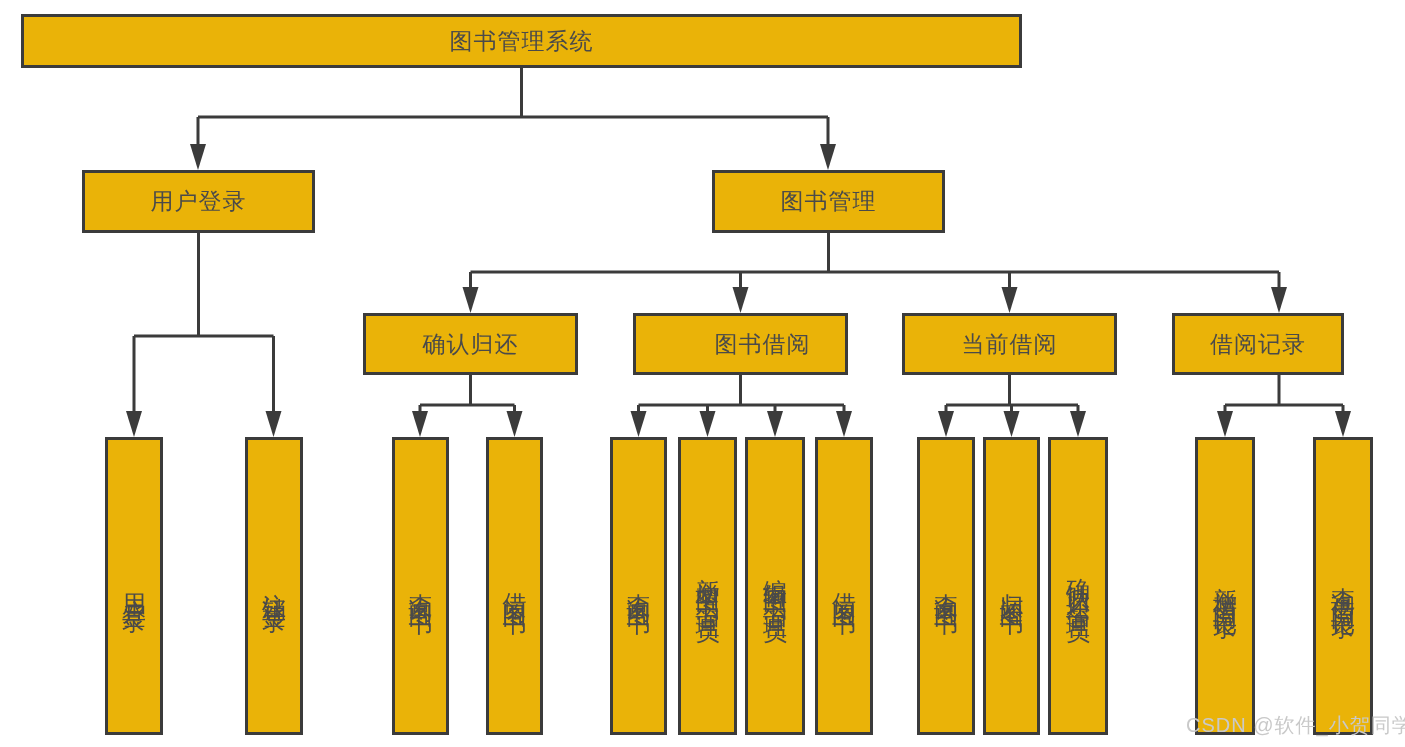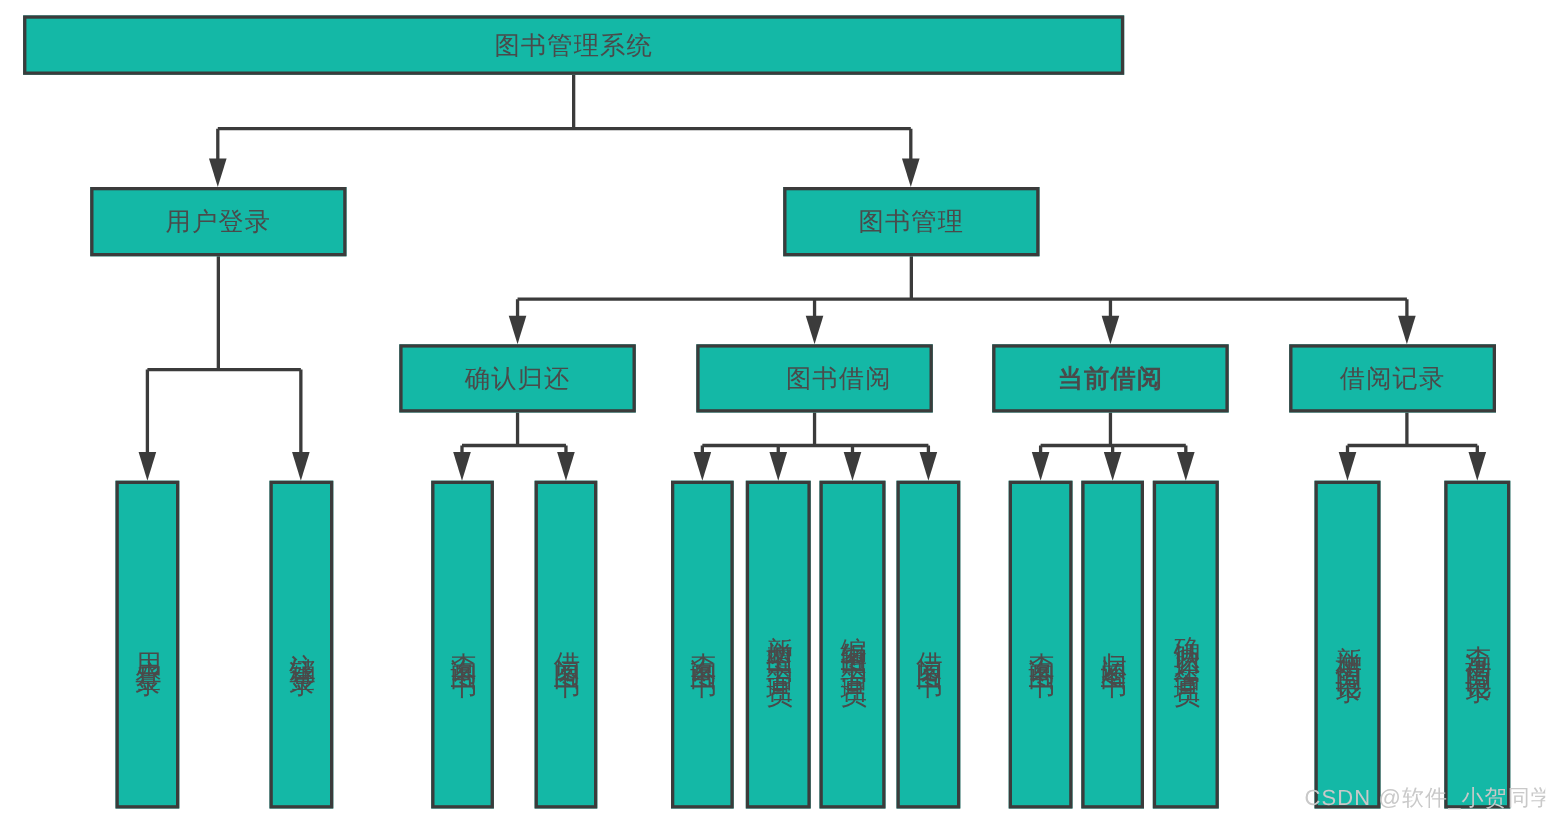--- a/index.html
+++ b/index.html
@@ -7,21 +7,21 @@
     position:relative;
     width:1405px;height:747px;
     background:#ffffff;
     font-family:"Liberation Sans","DejaVu Sans",sans-serif;
     overflow:hidden;
   }
   #wires{position:absolute;left:0;top:0;width:1405px;height:747px;}
   .box{
     position:absolute;
     box-sizing:border-box;
-    background:#14b8a6;
+    background:#eab308;
     border:3px solid #3b3b3b;
     display:flex;
     align-items:center;
     justify-content:center;
     color:#4a4a4a;
   }
   .hbox{font-size:23px;letter-spacing:1px;}
   .vbox span{
     writing-mode:vertical-rl;
     text-orientation:mixed;
@@ -95,24 +95,24 @@
   <div class="box hbox" style="left:712px;top:170px;width:233px;height:63px;text-align:right;">
     <span>图书管理</span>
   </div>
 
   <div class="box hbox" style="left:363px;top:313px;width:215px;height:62px;">
     <span>确认归还</span>
   </div>
   <div class="box hbox" style="left:633px;top:313px;width:215px;height:62px;padding-left:44px;">
     <span>图书借阅</span>
   </div>
-  <div class="box hbox" style="left:902px;top:313px;width:215px;height:62px;font-weight:bold;">
+  <div class="box hbox" style="left:902px;top:313px;width:215px;height:62px;">
     <span>当前借阅</span>
   </div>
-  <div class="box hbox" style="left:1172px;top:313px;width:188px;height:62px;">
+  <div class="box hbox" style="left:1172px;top:313px;width:172px;height:62px;">
     <span>借阅记录</span>
   </div>
 
   <div class="box vbox" style="left:105px;top:437px;width:58px;height:298px;">
     <span>用户登录</span>
   </div>
   <div class="box vbox" style="left:245px;top:437px;width:58px;height:298px;">
     <span>注销登录</span>
   </div>
 

